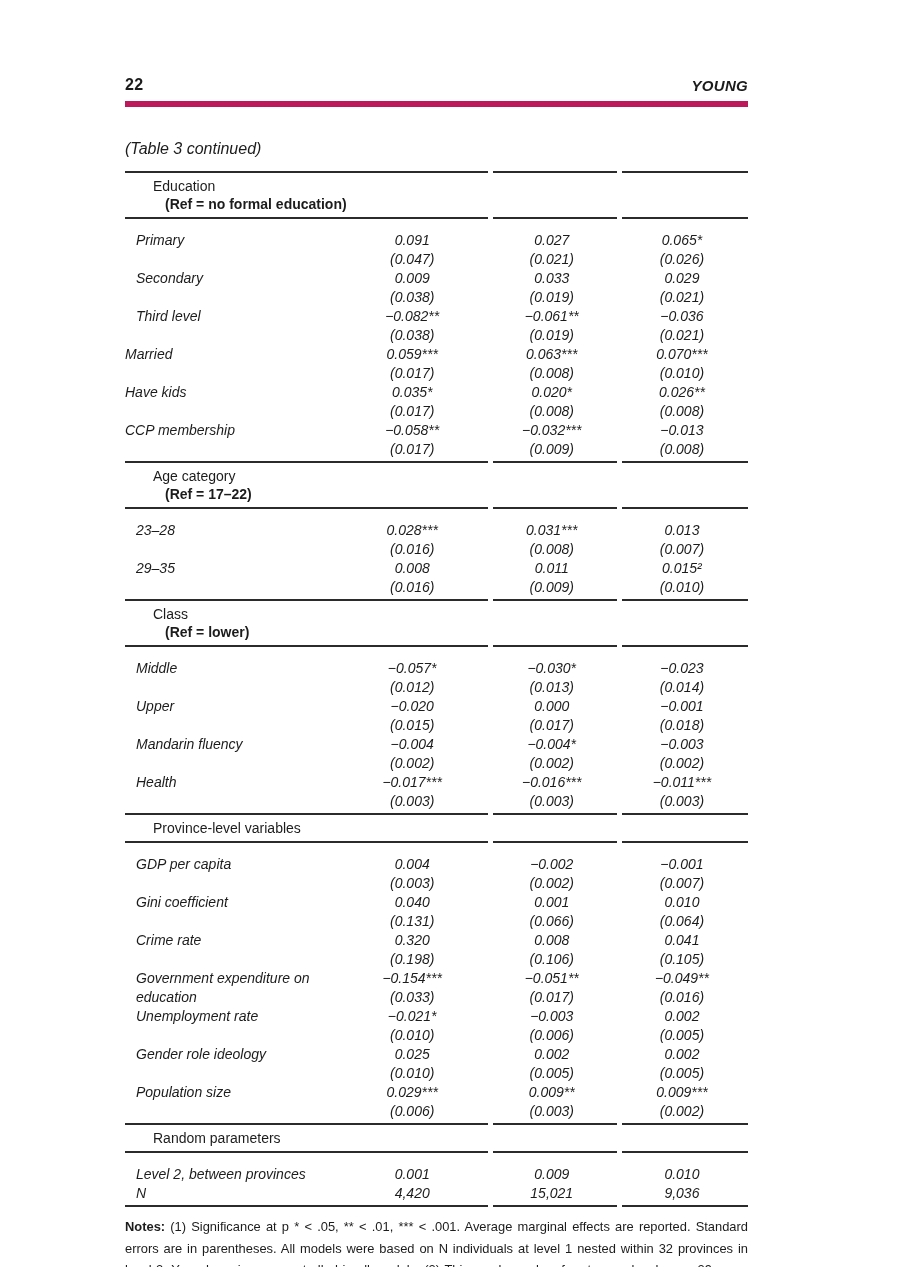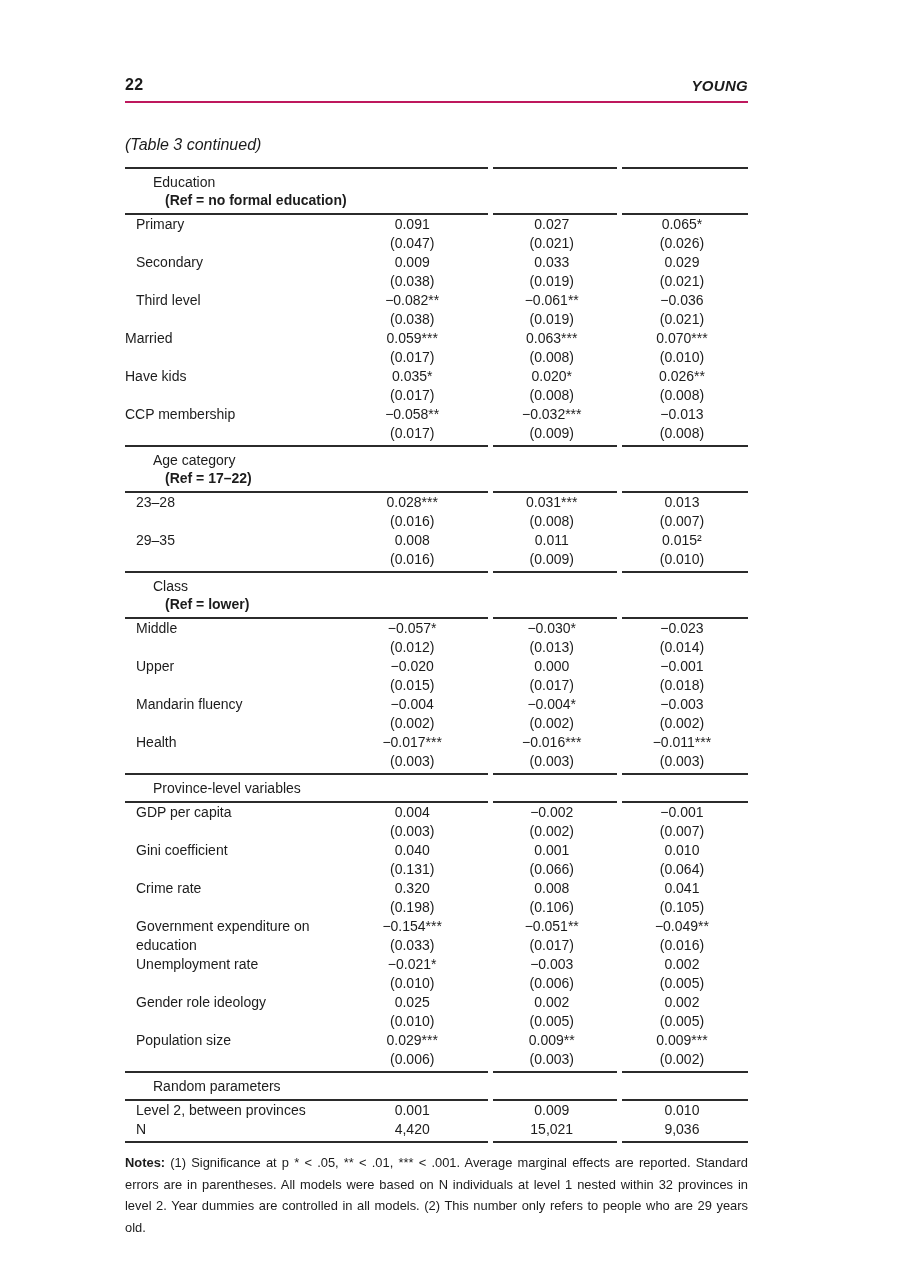--- a/index.html
+++ b/index.html
@@ -5,37 +5,37 @@
   html,body{margin:0;padding:0;}
   body{
     width:900px;height:1267px;background:#ffffff;
     font-family:"Liberation Sans","DejaVu Sans",sans-serif;
     color:#1c1c1c;overflow:hidden;
   }
   .content{margin:0 152px 0 125px;width:623px;}
   
   .pg-header{
     display:flex;justify-content:space-between;align-items:flex-end;
-    padding-top:76px;padding-bottom:7px;border-bottom:2px solid #be185d;
+    padding-top:76px;padding-bottom:7px;border-bottom:6px solid #be185d;
   }
   .pg-num{font-size:16px;font-weight:bold;letter-spacing:.3px;}
   .running-head{font-size:15px;font-style:italic;font-weight:bold;letter-spacing:.3px;}
   
   .caption{margin-top:33px;margin-bottom:13px;font-size:16px;font-style:italic;}
   
   .rule{display:flex;justify-content:space-between;}
   .rule i{display:block;height:2px;background:#2b2b2b;}
   .rule i.s1{width:58.3%;}
   .rule i.s2{width:19.8%;}
   .rule i.s3{width:20.3%;}
   
   .sec{padding:4px 0 4px 0;font-size:14px;line-height:18px;margin-left:28px;}
   .sec .sec-ref{padding-left:12px;font-weight:bold;}
   
-  .rows{padding:0 0 2px 0;}
+  .rows{padding:12px 0 2px 0;font-style:italic;}
   .row{display:grid;grid-template-columns:34% 24.2% 20.6% 21.2%;font-size:14px;}
   .row .lbl{line-height:19px;}
   .row .lbl.ind{padding-left:11px;}
   .row .cell{text-align:center;}
   .row .val,.row .se{line-height:19px;white-space:nowrap;}
   
   .notes{margin:9px 0 0 0;font-size:12.9px;line-height:21.5px;text-align:justify;}
   .notes b{font-weight:bold;}
 </style>
 </head>

